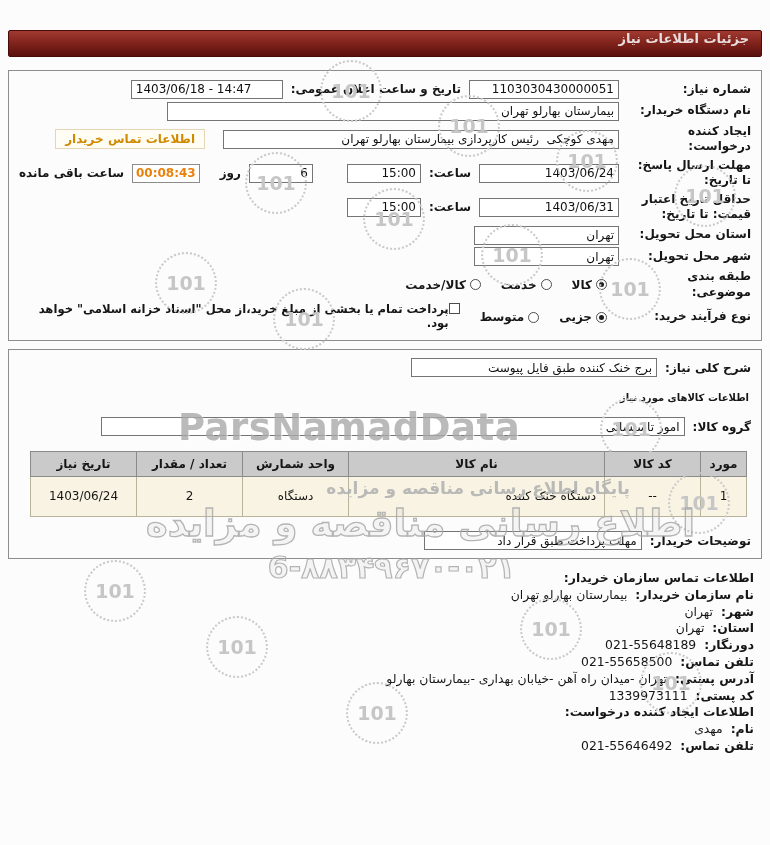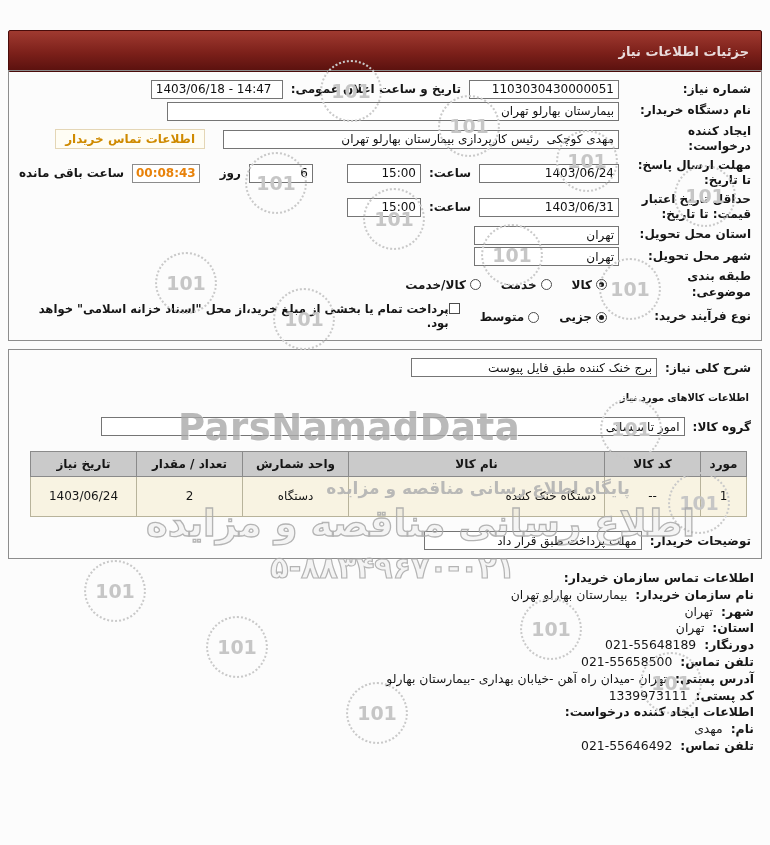--- a/index.html
+++ b/index.html
@@ -3,44 +3,44 @@
 <meta charset="utf-8">
 <style>
   *{box-sizing:border-box;margin:0;padding:0}
   body{
     width:770px;height:845px;position:relative;overflow:hidden;
     background:#fcfcfc;color:#161616;
     font-family:"DejaVu Sans",sans-serif;direction:rtl;font-size:12px;
   }
   
   .titlebar{
-    position:absolute;right:8px;left:8px;top:30px;height:42px;
+    position:absolute;right:8px;left:8px;top:30px;height:27px;
     background:linear-gradient(180deg,#a03a30 0%,#7c201a 55%,#5a110e 100%);
     border:1px solid #4a0c0a;border-radius:2px;
-    display:flex;align-items:center;padding:0 12px;
+    display:flex;align-items:flex-start;padding:0 12px;
     color:#e9dcdc;font-weight:700;font-size:13px;
   }
   
   .box{position:absolute;right:8px;left:8px;border:1px solid #8d8d8d;background:transparent}
   #box1{top:70px;height:271px;display:flex;flex-direction:column;justify-content:space-evenly;padding:6px}
   #box2{top:349px;height:210px;display:flex;flex-direction:column;justify-content:space-between;padding:8px 6px}
   
   .frow{display:flex;align-items:center;column-gap:8px;padding:0 4px}
   .lbl{flex:0 0 124px;font-weight:700;line-height:1.3}
   .lbl-i{font-weight:700;white-space:nowrap}
   .two span{display:block}
   .mr70{}
   .mr26{margin-right:26px}
   .mr12{margin-right:12px}
   input.tb{
     border:1px solid #757575;background:#fff;height:19px;
     font-family:inherit;font-size:12px;color:#111;padding:0 4px;direction:rtl;
   }
   input.tb[dir="ltr"]{direction:ltr;text-align:left}
-  .w150{width:150px}.w132{width:132px}.w452{width:452px}.w396{width:396px}
+  .w150{width:150px}.w132{width:152px}.w452{width:452px}.w396{width:396px}
   .w140{width:140px}.w74{width:74px}.w64{width:64px}.w145{width:145px}
   .w246{width:246px}.w584{width:584px}.w218{width:218px}
   .cd{
     width:74px;height:19px;border:1px solid #8c8c8c;background:#fff;
     color:#e8820a;font-weight:700;display:flex;align-items:center;justify-content:center;
   }
   .contact-link{
     color:#cf8a00;font-weight:700;cursor:pointer;white-space:nowrap;
     border:1px solid #e4d6b6;background:#fffdf4;padding:2px 9px;margin-right:10px;
   }
@@ -290,14 +290,14 @@
   <span class="dial" style="left:668px;top:472px">101</span>
   <span class="dial" style="left:84px;top:560px">101</span>
   <span class="dial" style="left:206px;top:616px">101</span>
   <span class="dial" style="left:520px;top:598px">101</span>
   <span class="dial" style="left:640px;top:652px">101</span>
   <span class="dial" style="left:346px;top:682px">101</span>
 
   <span class="wm-brand">ParsNamadData</span>
   <span class="wm-fa1">پایگاه اطلاع رسانی مناقصه و مزایده</span>
   <span class="wm-fa2">اطلاع رسانی مناقصه و مزایده</span>
-  <span class="wm-phone">۵-۸۸۳۴۹۶۷۰-۰۲۱</span>
+  <span class="wm-phone">6-۸۸۳۴۹۶۷۰-۰۲۱</span>
 </div>
 
 </body></html>

